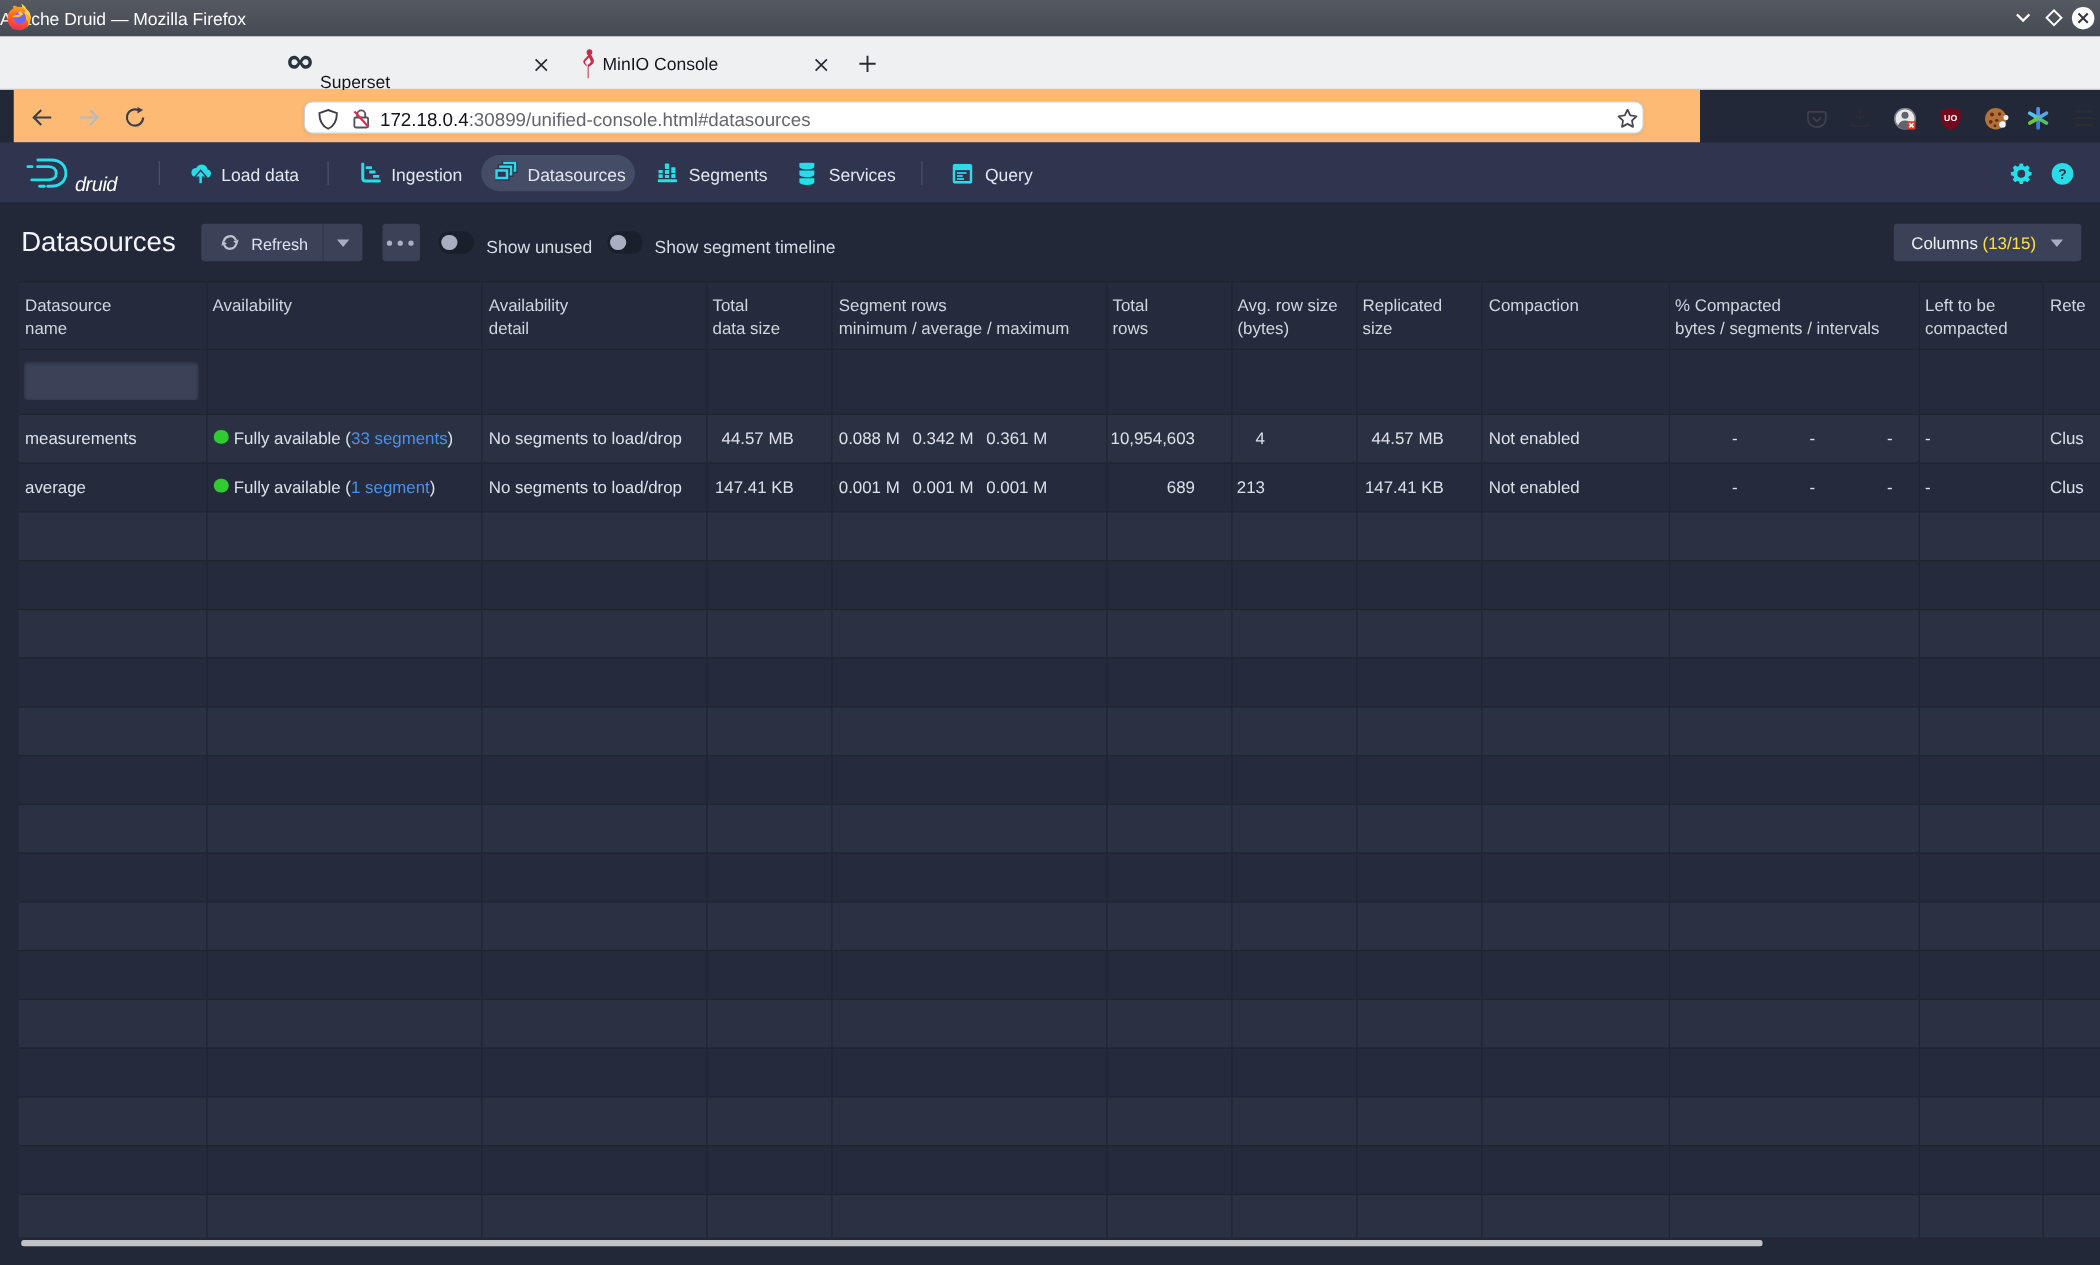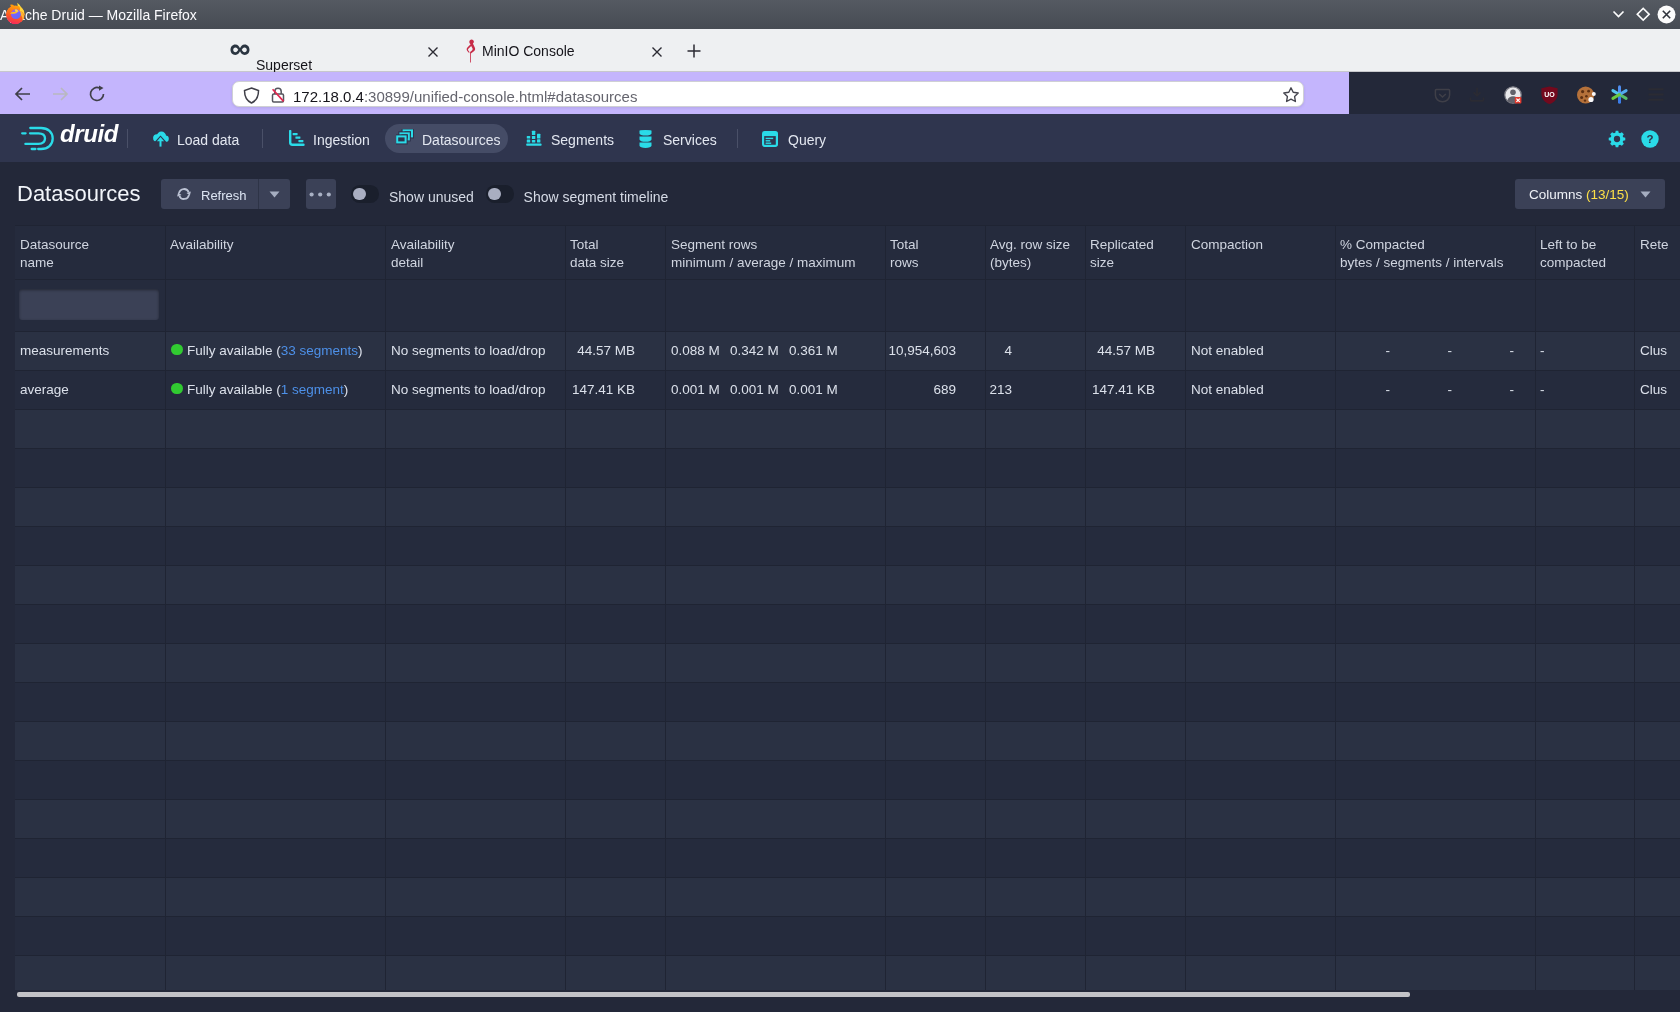--- a/index.html
+++ b/index.html
@@ -1,21 +1,21 @@
 <!DOCTYPE html>
 <html><head>
 <meta charset="utf-8">
 <style>
 html,body{margin:0;padding:0;}
 body{width:1680px;height:1012px;overflow:hidden;position:relative;background:#232839;font-family:"Liberation Sans",sans-serif;-webkit-font-smoothing:antialiased;}
 div,span,svg{box-sizing:border-box;}
 .abs{position:absolute;}
 #titlebar{position:absolute;left:0;top:0;width:1680px;height:29px;background:linear-gradient(#555a62,#464b53);color:#fbfbfe;font-size:14px;}
 #tabbar{position:absolute;left:0;top:29px;width:1680px;height:42.5px;background:#eef0f2;border-bottom:1px solid #c7c8cc;font-size:14px;color:#15141a;}
-#urlrow{position:absolute;left:0;top:72px;width:1349px;height:41.5px;background:#c4b5fd;}
+#urlrow{position:absolute;left:11px;top:72px;width:1349px;height:41.5px;background:#fdba74;}
 #navbar{position:absolute;left:0;top:113.5px;width:1680px;height:49.8px;background:#2f354e;font-size:14px;color:#e3e7f0;}
 #pagehead{position:absolute;left:0;top:162px;width:1680px;height:63px;background:#232839;color:#d6dbe6;font-size:14px;}
 #tablewrap{position:absolute;left:15px;top:225px;width:1665px;height:765px;background:#252b3d;}
 .vline{position:absolute;top:0;width:1px;height:765px;background:#1f2433;}
 .hline{position:absolute;left:0;width:1665px;height:1px;background:#1f2433;}
 .rowlight{position:absolute;left:0;width:1665px;height:39px;background:#2a3143;}
 .cell{position:absolute;font-size:13.5px;color:#dbe0ea;white-space:nowrap;}
 .hcell{position:absolute;font-size:13.5px;color:#d0d5e0;line-height:18px;white-space:nowrap;}
 .link{color:#4d90e8;}
 .dot{position:absolute;width:11.5px;height:11.5px;border-radius:6px;background:#31cb31;}
@@ -154,21 +154,21 @@
 
 <div id="navbar">
   <svg class="abs" style="left:21px;top:12.5px" width="33" height="25" viewBox="0 0 33 25">
     <g fill="none" stroke="#2adbe8" stroke-width="2.3" stroke-linecap="round">
       <path d="M9.3 2 H20 C27 2 31.7 6.3 31.7 12.5 C31.7 18.7 27 23 20 23 H17.2"></path>
       <path d="M10.7 23 H14.4"></path>
       <path d="M9 7.3 H17.5 C21.5 7.3 24 9.4 24 12.6 C24 15.8 21.5 17.9 17.5 17.9 H4.4"></path>
       <path d="M1.2 7.3 H4.6"></path>
     </g>
   </svg>
-  <span class="abs" style="left:60px;top:6px;font-size:24px;font-weight:bold;font-style:italic;letter-spacing:-0.4px;color:#fff;">druid</span>
+  <span class="abs" style="left:60px;top:26px;font-size:16px;font-weight:normal;font-style:italic;letter-spacing:-0.4px;color:#fff;">druid</span>
   <div class="abs" style="left:127px;top:15.5px;width:1px;height:19px;background:#4a5068;"></div>
   <svg class="abs" style="left:152px;top:16.5px" width="17" height="17" viewBox="0 0 17 17">
     <g fill="#2adbe8">
       <circle cx="4.9" cy="8.1" r="3.8"></circle>
       <circle cx="9.4" cy="6.2" r="4.7"></circle>
       <circle cx="13.5" cy="8.8" r="3.3"></circle>
       <rect x="4.5" y="6.8" width="9.4" height="5.1"></rect>
     </g>
     <path d="M8.5 5.4 L14.4 12.1 L2.6 12.1 Z" fill="#2f354e"></path>
     <path d="M8.5 7.1 L12.1 11.2 L4.9 11.2 Z" fill="#2adbe8"></path>

